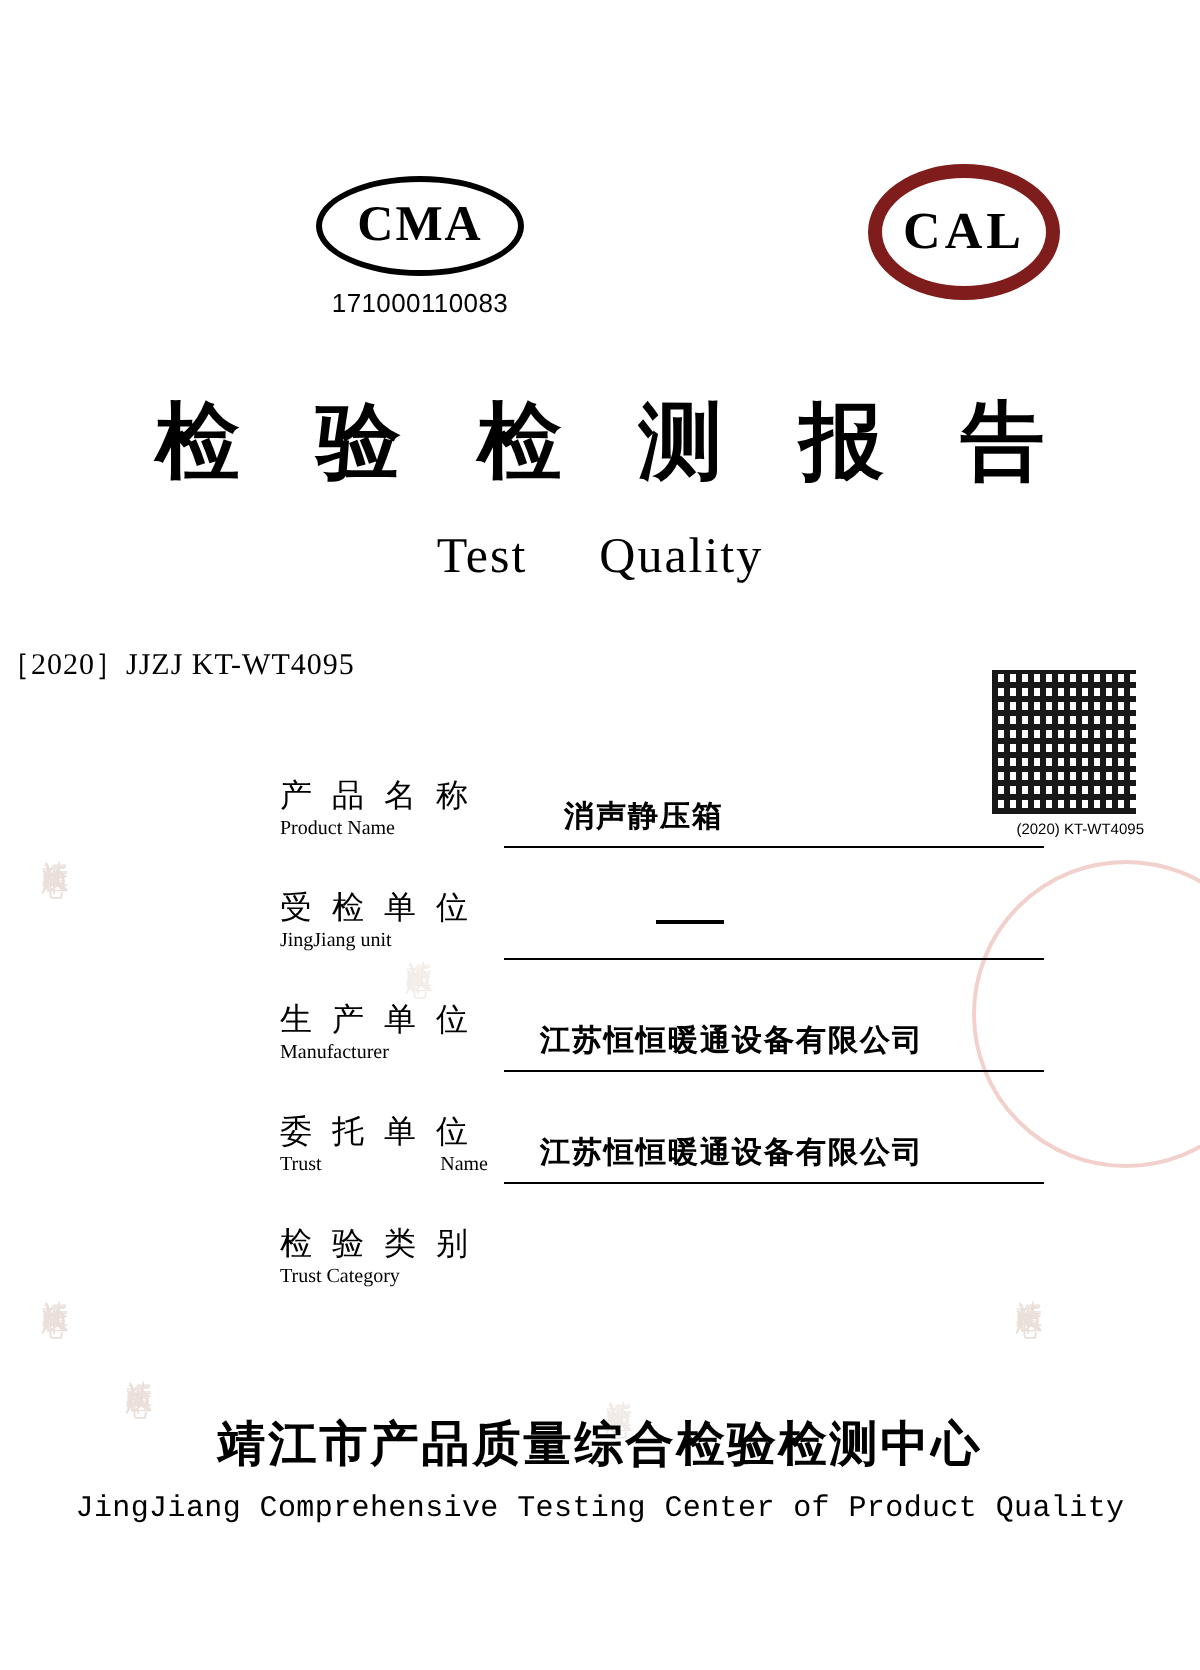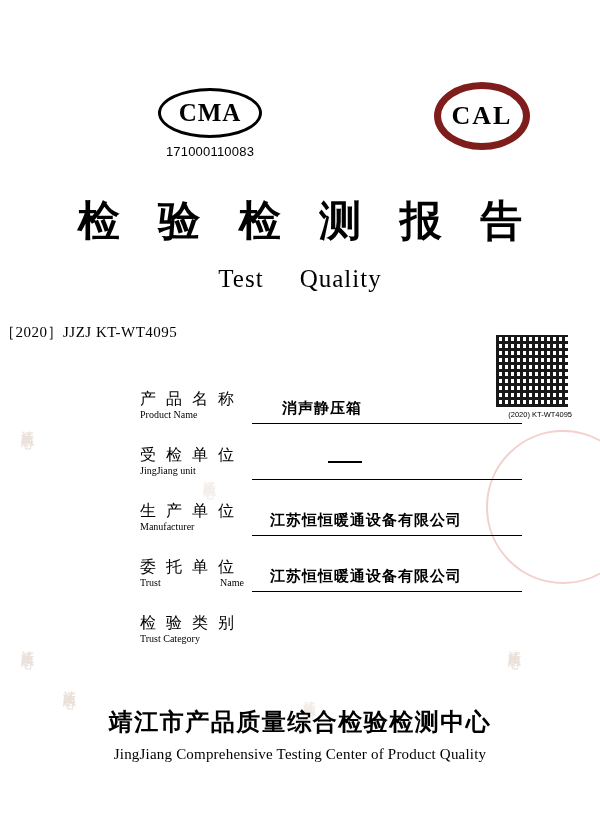--- a/index.html
+++ b/index.html
@@ -236,21 +236,21 @@
     bottom: 62px;
     text-align: center;
   }
   .footer-cn {
     font-family: "Liberation Serif", serif;
     font-weight: bold;
     font-size: 24px;
     letter-spacing: 1.5px;
   }
   .footer-en {
-    font-family: Liberation Serif, serif;
+    font-family: Liberation Mono, monospace;
     font-size: 15px;
     margin-top: 8px;
     letter-spacing: .2px;
   }
 </style>
 </head>
 <body>
 
 <div class="page">
 

